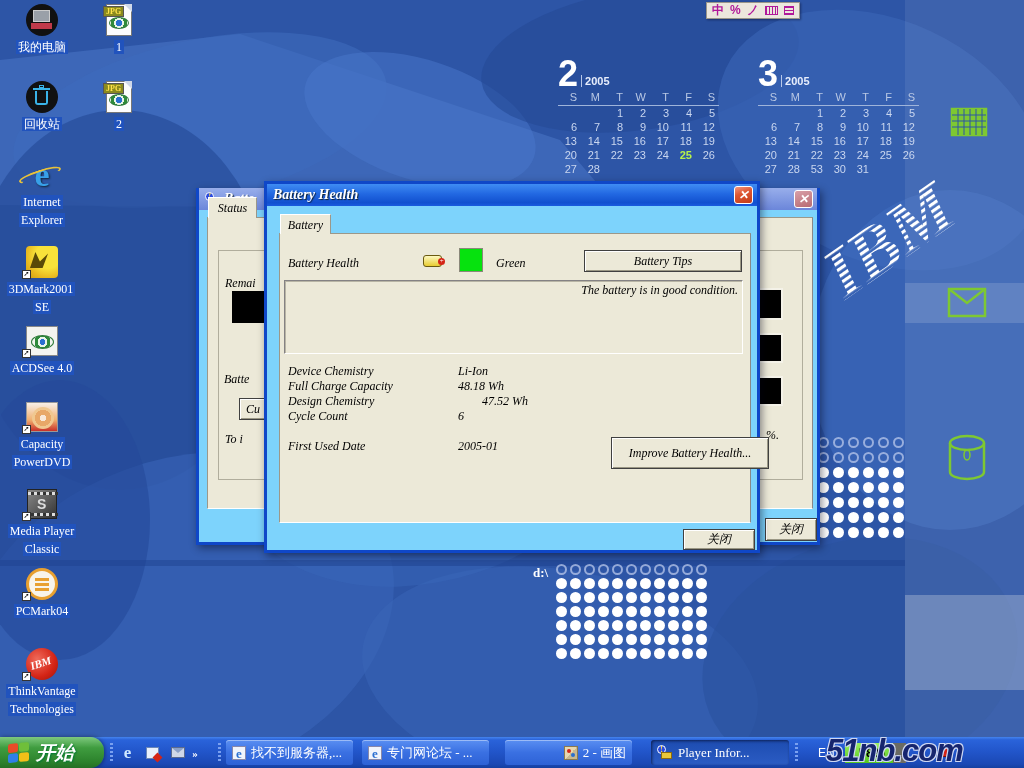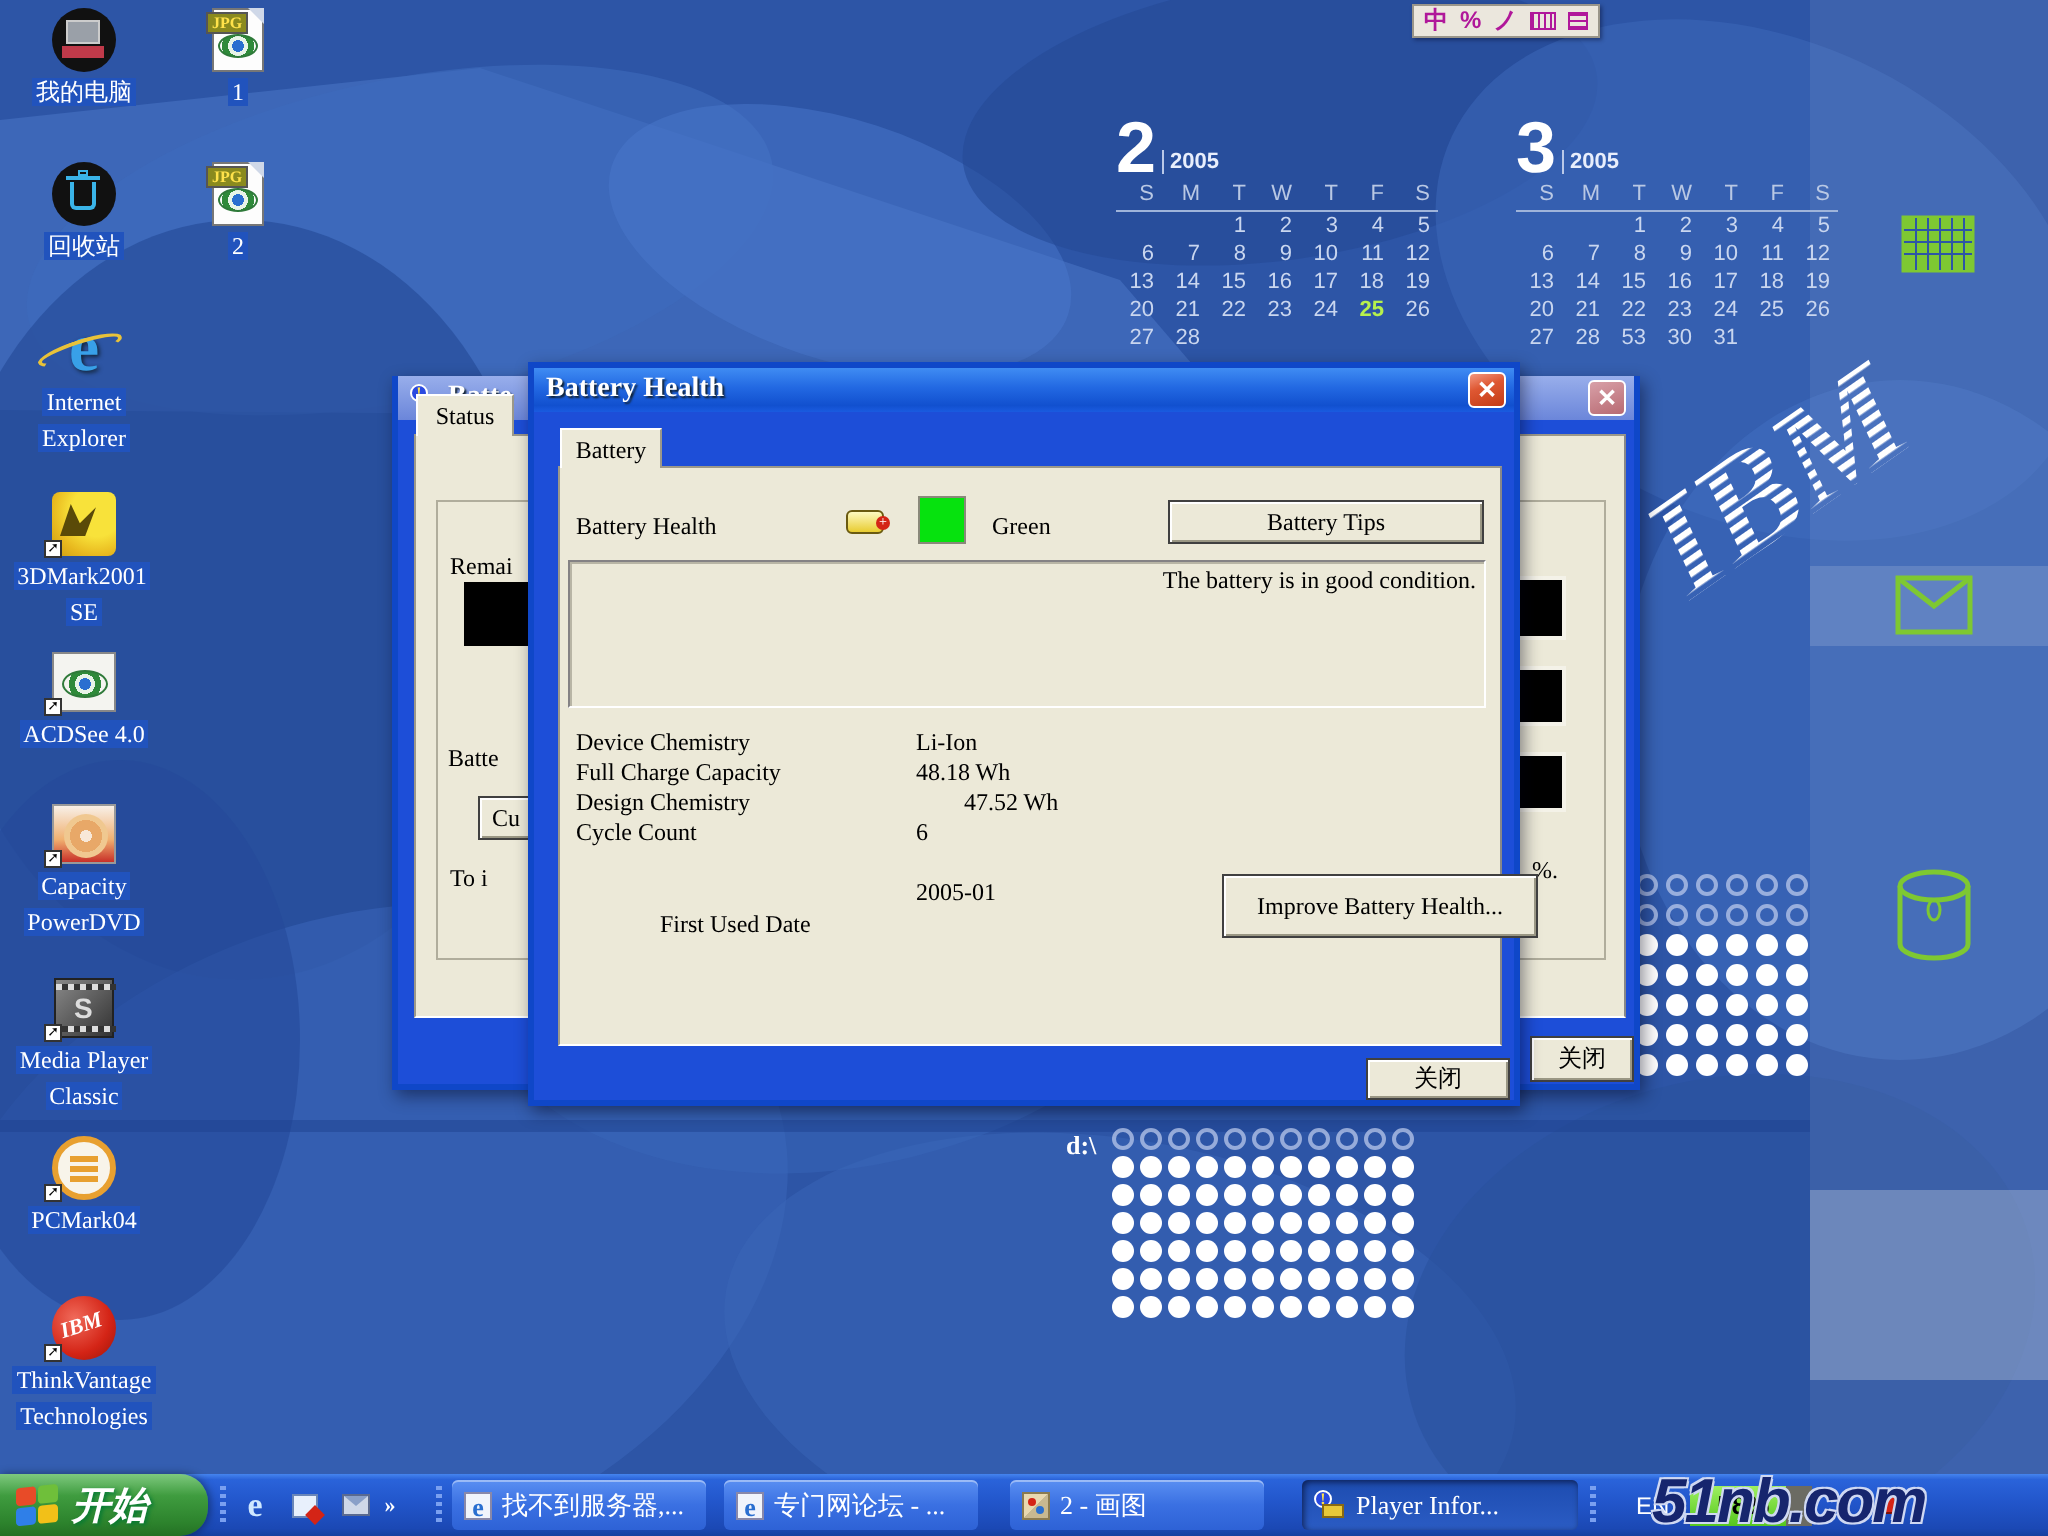--- a/index.html
+++ b/index.html
@@ -35,21 +35,21 @@
   .desk-icon .cap { display:inline; background:#2153bd; color:#fff; font-size:12px; line-height:14px; padding:0 2px; box-decoration-break:clone; -webkit-box-decoration-break:clone; }
   .shortcut-arrow { position:absolute; left:22px; bottom:0; width:9px; height:9px; background:#fff; border:1px solid #333; font-size:7px; line-height:7px; color:#000; text-align:center; }
 
   .circle-icon { width:32px; height:32px; border-radius:50%; background:#111; position:relative; }
   .jpg-page { width:26px; height:32px; background:#fdfdfd; border:1px solid #777; position:relative; }
   .jpg-band { position:absolute; top:1px; left:-4px; background:#8a8a1e; color:#ffe24a; font-size:8px; font-weight:bold; padding:0 2px; border:1px solid #555; }
   .eye { position:absolute; left:2px; top:12px; width:20px; height:12px; border-radius:50%; background:radial-gradient(circle at 50% 50%, #2a6fd0 0 3px, #e8f4e8 3px 5px, #2f8a3a 5px 8px, transparent 8px); border:1px solid #2f7a3a; }
   .fold { position:absolute; right:-1px; top:-1px; width:8px; height:8px; background:#cfd8e8; clip-path:polygon(0 0,100% 100%,100% 0); }
 
   
-  .xp-window { position:absolute; border:3px solid #0f47c8; border-top:none; background:#1d4ed8; box-shadow:2px 3px 8px rgba(0,0,20,.45); }
+  .xp-window { position:absolute; border:3px solid #0f47c8; border-top:none; background:#7dd3fc; box-shadow:2px 3px 8px rgba(0,0,20,.45);font-style:italic; }
   .titlebar { height:22px; display:flex; align-items:center; padding:0 4px 0 6px;
     background:linear-gradient(180deg,#3f8cf3 0%,#2268e2 45%,#1150cf 85%,#1a5be0 100%); }
   .titlebar.inactive { background:linear-gradient(180deg,#98aeeb 0%,#7б93e0 50%,#6b86da 100%); background:linear-gradient(180deg,#98aeeb,#6b86da); }
   .title-text { color:#fff; font-weight:bold; font-size:14px; text-shadow:1px 1px 1px #123; flex:1; white-space:nowrap; overflow:hidden; }
   .close-btn { width:19px; height:18px; border-radius:3px; border:1px solid #fff;
     background:linear-gradient(160deg,#f3977f 0%,#de5732 40%,#c33b16 100%);
     color:#fff; font-size:12px; line-height:16px; text-align:center; font-family:"Liberation Sans",sans-serif; font-weight:bold; }
   .close-btn.dim { background:linear-gradient(160deg,#d8a0a8,#b86a72); }
 
   .tab { position:absolute; background:#ece9d8; border:1px solid #9b988a; border-bottom:none; border-top-color:#fff; border-left-color:#fff;
@@ -563,21 +563,21 @@
 
     <div class="dlg-text" style="left:21px; top:180px;">Device Chemistry</div>
     <div class="dlg-text" style="left:191px; top:180px;">Li-Ion</div>
     <div class="dlg-text" style="left:21px; top:195px;">Full Charge Capacity</div>
     <div class="dlg-text" style="left:191px; top:195px;">48.18 Wh</div>
     <div class="dlg-text" style="left:21px; top:210px;">Design Chemistry</div>
     <div class="dlg-text" style="left:191px; top:210px;margin-left:24px;">47.52 Wh</div>
     <div class="dlg-text" style="left:21px; top:225px;">Cycle Count</div>
     <div class="dlg-text" style="left:191px; top:225px;">6</div>
 
-    <div class="dlg-text" style="left:21px; top:271px;margin-left:42px;">First Used Date</div>
+    <div class="dlg-text" style="left:21px; top:255px;">First Used Date</div>
     <div class="dlg-text" style="left:191px; top:255px;">2005-01</div>
     <div class="btn3d" style="left:317px; top:253px; width:158px; height:32px;margin-left:27px;">Improve Battery Health...</div>
 
     <div class="btn3d" style="left:416px; top:345px; width:72px; height:21px;">关闭</div>
   </div>
 
   <div class="taskbar">
     <div class="start-btn">
       <span class="winflag">
         <i style="background:#e84b28;"></i>
@@ -606,21 +606,21 @@
     <span class="ql-sep" style="left:218px;"></span>
 
     <div class="task-item" style="left:226px; width:127px;">
       <span style="font-family:'Liberation Serif',serif;font-size:13px;font-weight:bold;color:#cfe8ff;background:#f0f4fc;color:#2a6fd0;width:14px;height:14px;line-height:13px;text-align:center;border:1px solid #88a;">e</span>
       <span>找不到服务器,...</span>
     </div>
     <div class="task-item" style="left:362px; width:127px;">
       <span style="font-family:'Liberation Serif',serif;font-size:13px;font-weight:bold;color:#cfe8ff;background:#f0f4fc;color:#2a6fd0;width:14px;height:14px;line-height:13px;text-align:center;border:1px solid #88a;">e</span>
       <span>专门网论坛 - ...</span>
     </div>
-    <div class="task-item" style="left:505px; width:127px;">
+    <div class="task-item" style="left:505px; width:127px;justify-content:flex-end;">
       <span style="width:14px;height:14px;background:linear-gradient(135deg,#e8d8b0 0 50%,#c8b890 50% 100%);border:1px solid #8a7a50;position:relative;">
         <span style="position:absolute;left:2px;top:2px;width:4px;height:4px;border-radius:50%;background:#d42416;"></span>
         <span style="position:absolute;right:2px;bottom:2px;width:4px;height:4px;border-radius:50%;background:#2a6fd0;"></span>
       </span>
       <span>2 - 画图</span>
     </div>
     <div class="task-item pressed" style="left:651px; width:138px;">
       <span style="width:16px;height:15px;position:relative;display:inline-block;">
         <span style="position:absolute;left:0;top:0;width:9px;height:9px;border-radius:50%;background:#2a4ae0;border:1px solid #fff;color:#ffe24a;font-size:8px;line-height:8px;text-align:center;font-weight:bold;">!</span>
         <span style="position:absolute;left:4px;top:7px;width:11px;height:7px;background:#e8c83a;border:1px solid #8a6a10;"></span>

